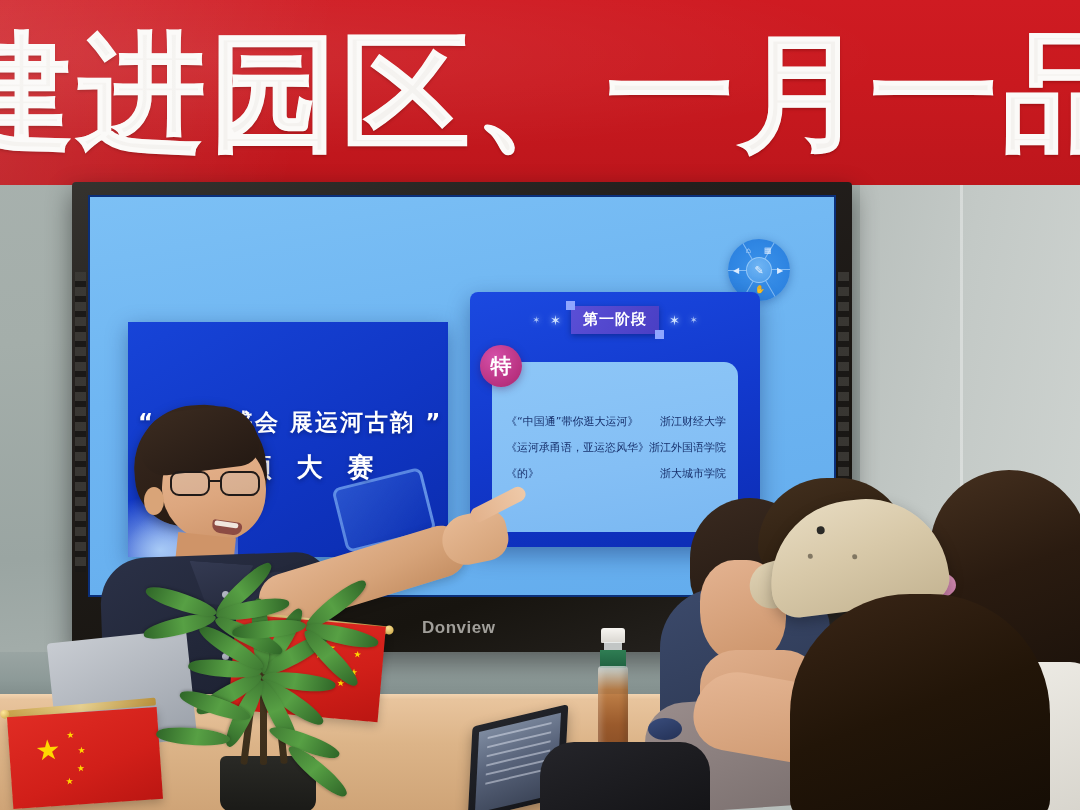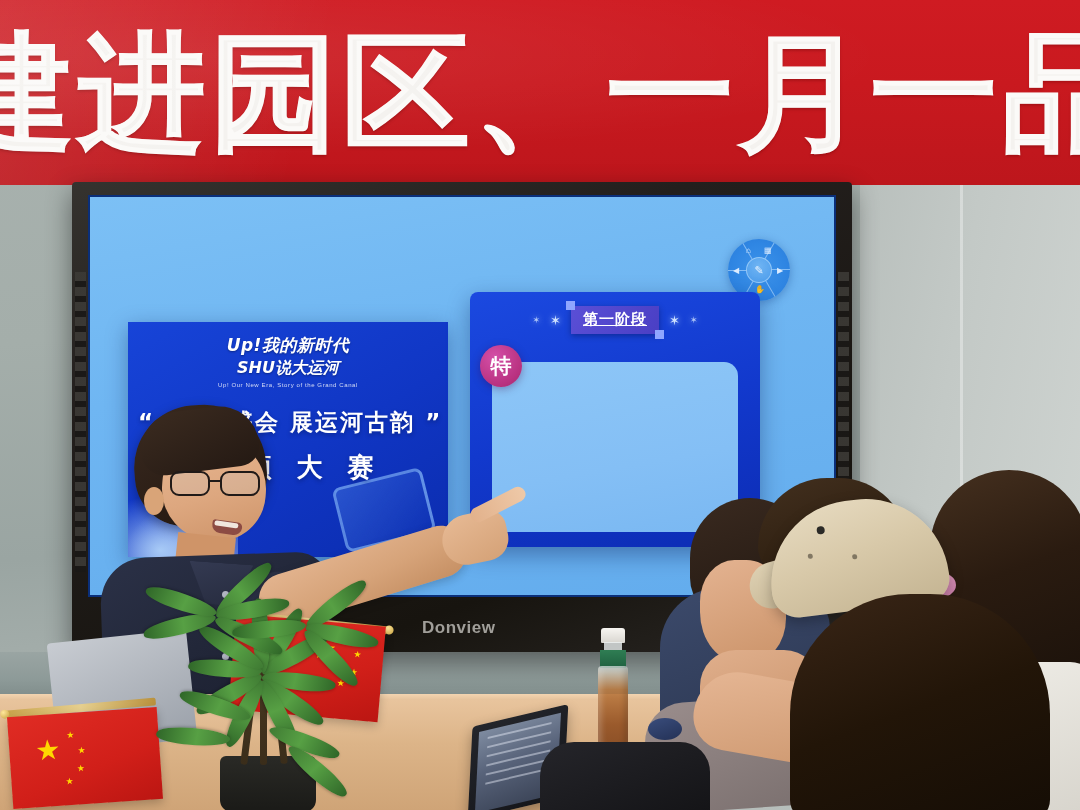--- a/index.html
+++ b/index.html
@@ -140,21 +140,20 @@
   .sparkle{ color:#cfe2ff; font-size:13px; line-height:1; text-shadow:0 0 6px rgba(200,230,255,.9); }
   .sparkle.s-sm{ font-size:9px; opacity:.85; }
   .stage-chip{
     position:relative;
     background:linear-gradient(120deg,#5a4fd6 0%,#4a3fc4 100%);
     color:#ffffff; font-weight:bold;
     font-family:"DejaVu Sans", sans-serif;
     font-size:15px; letter-spacing:1px;
     padding:4px 12px 5px;
     box-shadow:0 2px 6px rgba(0,0,40,.35);
-    text-decoration:underline;
   }
   .stage-chip::before{
     content:""; position:absolute; left:-5px; top:-5px; width:9px; height:9px;
     background:#8fa6ff;
   }
   .stage-chip::after{
     content:""; position:absolute; right:-5px; bottom:-5px; width:9px; height:9px;
     background:#8fa6ff;
   }
   .award-card{
@@ -525,40 +524,49 @@
           <span class="ico" style="left:36px;top:8px;">▦</span>
           <span class="ico" style="left:5px;top:28px;">◀</span>
           <span class="ico" style="left:49px;top:28px;">▶</span>
           <span class="ico" style="left:27px;top:47px;">✋</span>
           <div class="hub">✎</div>
         </div>
 
         <div class="panel-left">
           <div class="clouds"></div>
           <div class="phone"></div>
-          <div class="logo">
-            <div class="l1">Up!我的新时代</div>
-            <div class="l2">SHU说大运河</div>
-            <div class="l3">Up! Our New Era, Story of the Grand Canal</div>
-          </div>
           <div class="slogan">“…亚运盛会 展运河古韵 ”</div>
           <div class="slogan2">视 频 大 赛</div>
         </div>
 
         <div class="panel-right">
           <div class="stage-head">
             <span class="sparkle s-sm">✶</span>
             <span class="sparkle">✶</span>
             <span class="stage-chip">第一阶段</span>
             <span class="sparkle">✶</span>
             <span class="sparkle s-sm">✶</span>
           </div>
 
           <div class="award-card">
             <div class="award-badge">特</div>
+            <div class="award-rows">
+              <div class="award-row">
+                <span class="work">《“中国通”带你逛大运河》</span>
+                <span class="org">浙江财经大学</span>
+              </div>
+              <div class="award-row">
+                <span class="work">《运河承甬语，亚运恣风华》</span>
+                <span class="org">浙江外国语学院</span>
+              </div>
+              <div class="award-row">
+                <span class="work">《的》</span>
+                <span class="org">浙大城市学院</span>
+              </div>
+            </div>
           </div>
         </div>
 
       </div>
     </div>
   </div>
 
   <div class="presenter">
     <div class="p-hair"></div>
     <div class="p-face"></div>

